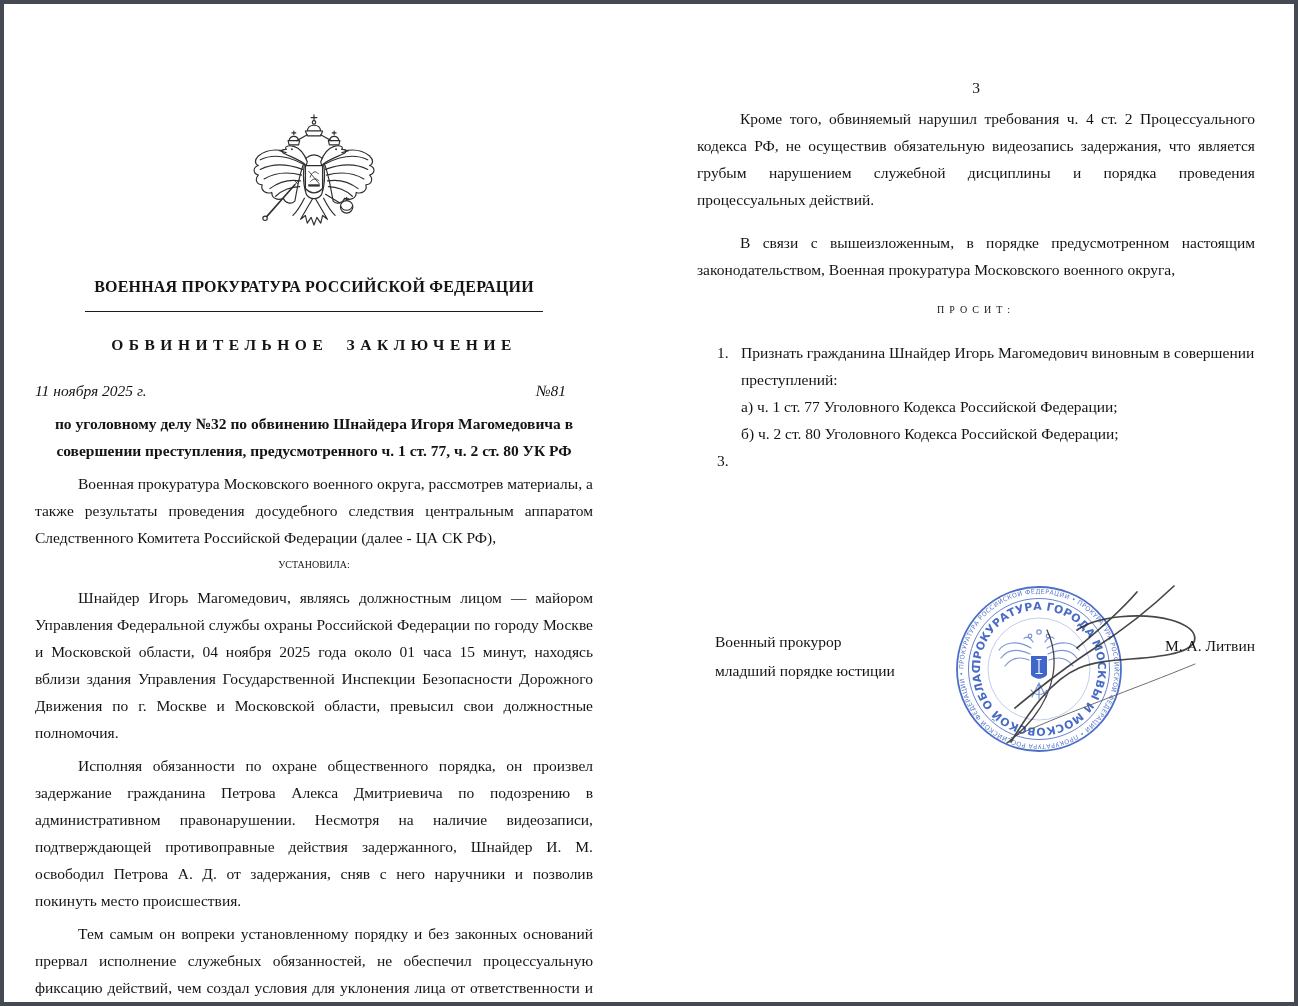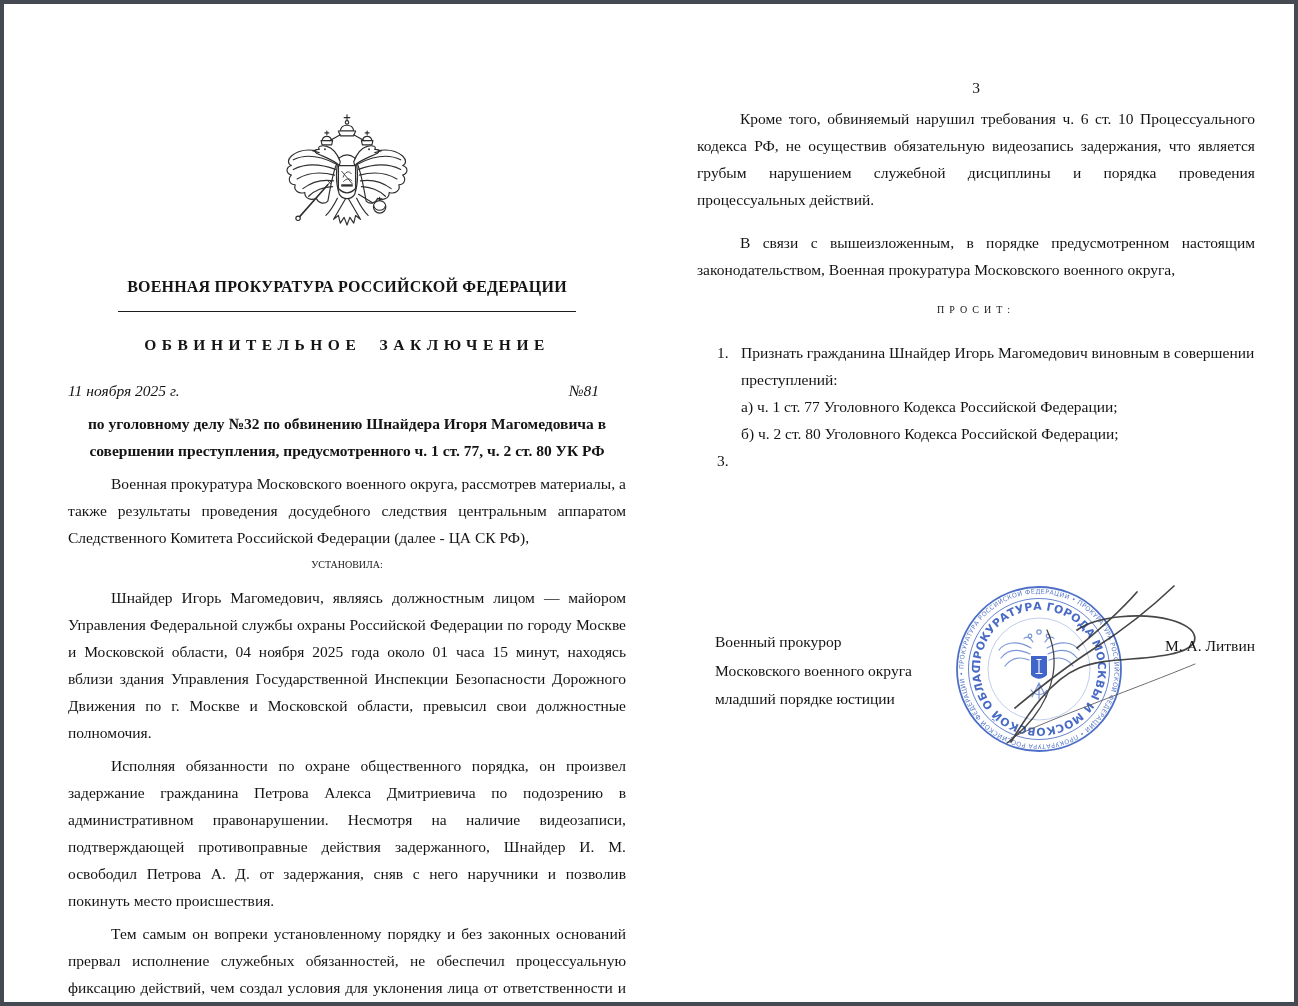--- a/index.html
+++ b/index.html
@@ -8,21 +8,21 @@
     position:relative;
     width:1298px;height:1006px;
     box-sizing:border-box;
     background:#ffffff;
     border:4px solid #454a52;
     overflow:hidden;
     font-family:"Liberation Serif","DejaVu Serif",serif;
     color:#141414;
   }
   .page{position:absolute;top:0;height:100%;width:558px;}
-  .page-left{left:64px;}
+  .page-left{left:31px;}
   .page-right{left:693px;}
 
   
   .emblem{display:block;margin:104px auto 0;width:136px;height:142px;}
   .org{font-weight:bold;text-align:center;font-size:16px;line-height:22px;letter-spacing:.2px;margin:0;}
   .org.first{margin-top:26px;}
   .rule{width:458px;margin:13px auto 0;border-bottom:1.4px solid #1c1c1c;height:0;}
   .doctitle{font-weight:bold;text-align:center;font-size:15.5px;letter-spacing:5.5px;word-spacing:9px;margin:23px 0 0 0;line-height:20px;}
   .daterow{display:flex;justify-content:space-between;margin-top:26px;font-size:15.5px;line-height:20px;padding-right:27px;font-style:italic;}
   .case{font-weight:bold;text-align:center;font-size:15.5px;line-height:27px;margin-top:9px;}
@@ -116,21 +116,21 @@
 
     <p class="para">Шнайдер Игорь Магомедович, являясь должностным лицом — майором Управления Федеральной службы охраны Российской Федерации по городу Москве и Московской области, 04 ноября 2025 года около 01 часа 15 минут, находясь вблизи здания Управления Государственной Инспекции Безопасности Дорожного Движения по г. Москве и Московской области, превысил свои должностные полномочия.</p>
     <p class="para">Исполняя обязанности по охране общественного порядка, он произвел задержание гражданина Петрова Алекса Дмитриевича по подозрению в административном правонарушении. Несмотря на наличие видеозаписи, подтверждающей противоправные действия задержанного, Шнайдер И. М. освободил Петрова А. Д. от задержания, сняв с него наручники и позволив покинуть место происшествия.</p>
     <p class="para">Тем самым он вопреки установленному порядку и без законных оснований прервал исполнение служебных обязанностей, не обеспечил процессуальную фиксацию действий, чем создал условия для уклонения лица от ответственности и дискредитировал органы государственной власти.</p>
   </section>
 
   <section class="page page-right">
 
     <div class="pageno">3</div>
 
-    <p class="para rp1">Кроме того, обвиняемый нарушил требования ч. 6 ст. 10 Процессуального кодекса РФ, не осуществив обязательную видеозапись задержания, что является грубым нарушением служебной дисциплины и порядка проведения процессуальных действий.</p>
+    <p class="para rp1">Кроме того, обвиняемый нарушил требования ч. 4 ст. 2 Процессуального кодекса РФ, не осуществив обязательную видеозапись задержания, что является грубым нарушением служебной дисциплины и порядка проведения процессуальных действий.</p>
     <p class="para rp2">В связи с вышеизложенным, в порядке предусмотренном настоящим законодательством, Военная прокуратура Московского военного округа,</p>
 
     <div class="subhead prosit">ПРОСИТ:</div>
 
     <div class="list">
       <div class="li">
         <span class="marker">1.</span>
         <span>Признать гражданина Шнайдер Игорь Магомедович виновным в совершении преступлений:</span>
       </div>
       <div class="li-sub">а) ч. 1 ст. 77 Уголовного Кодекса Российской Федерации;</div>
@@ -175,19 +175,18 @@
         <path d="M247,16 C226,36 196,60 168,78 C140,96 112,118 88,138"></path>
         <path d="M210,22 C196,38 172,60 150,78"></path>
         <path d="M150,60 C170,46 214,42 244,50 C272,58 276,74 252,82 C220,92 180,86 152,98 C124,110 102,142 84,172"></path>
         <path d="M84,168 C130,146 210,118 268,94" stroke-width="1" stroke="#5a5a5a"></path>
         <path d="M120,60 C133,88 128,120 106,148 C98,158 88,167 80,173" stroke-width="1.3"></path>
       </g>
     </svg>
 
     <div class="sig-role">
       <div>Военный прокурор</div>
-      <div>Московского военного округа</div>
       <div>младший порядке юстиции</div>
     </div>
 
     <div class="sig-name">М. А. Литвин</div>
   </section>
 </div>
 
 </body></html>

